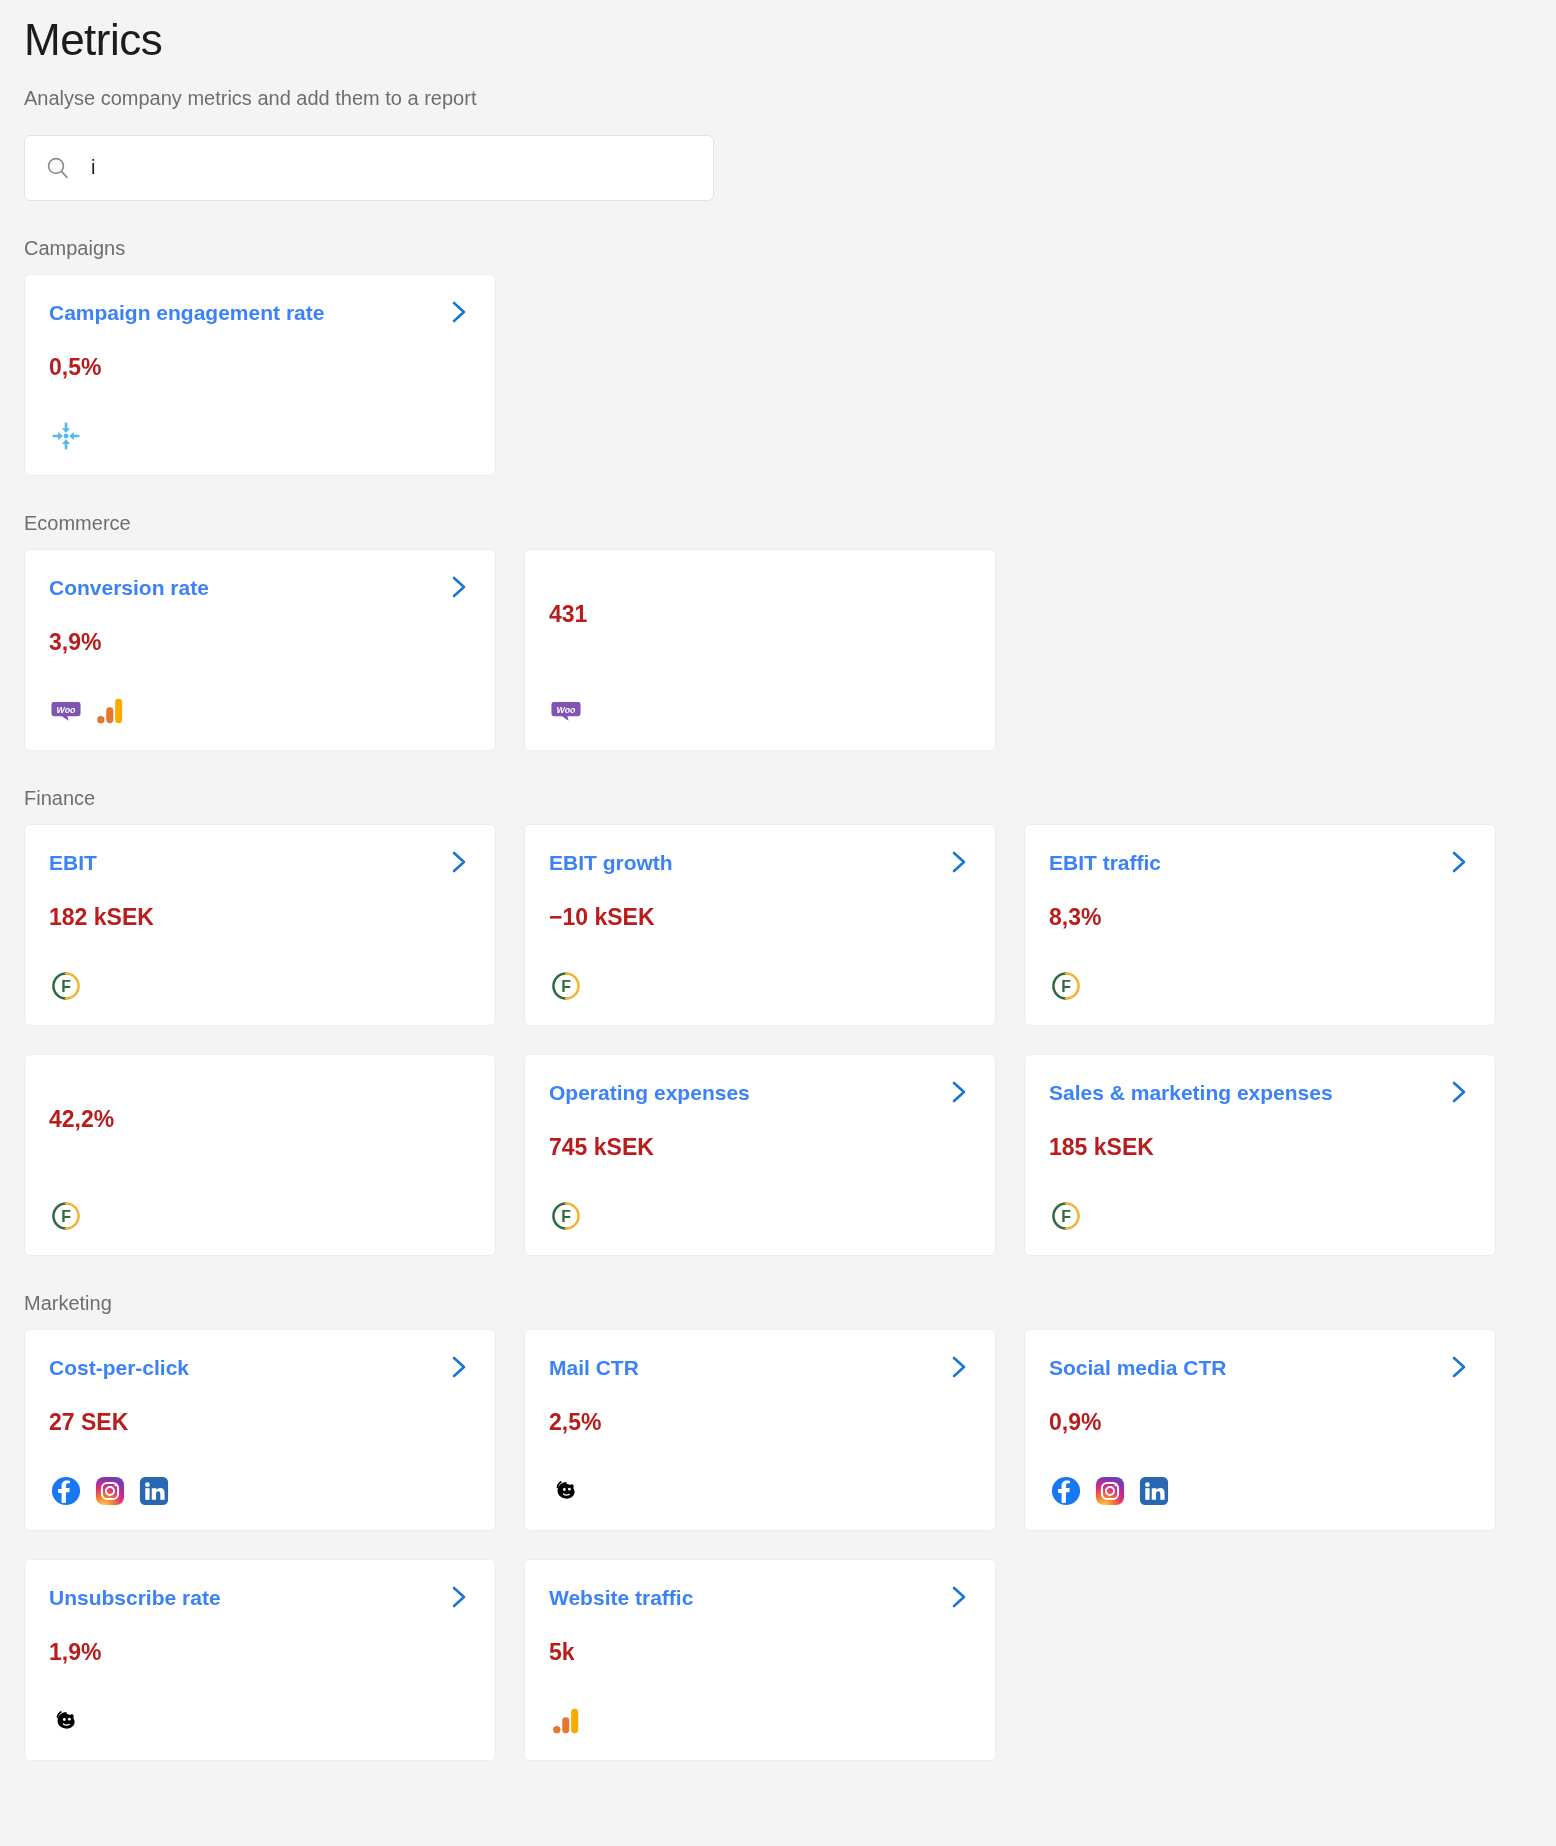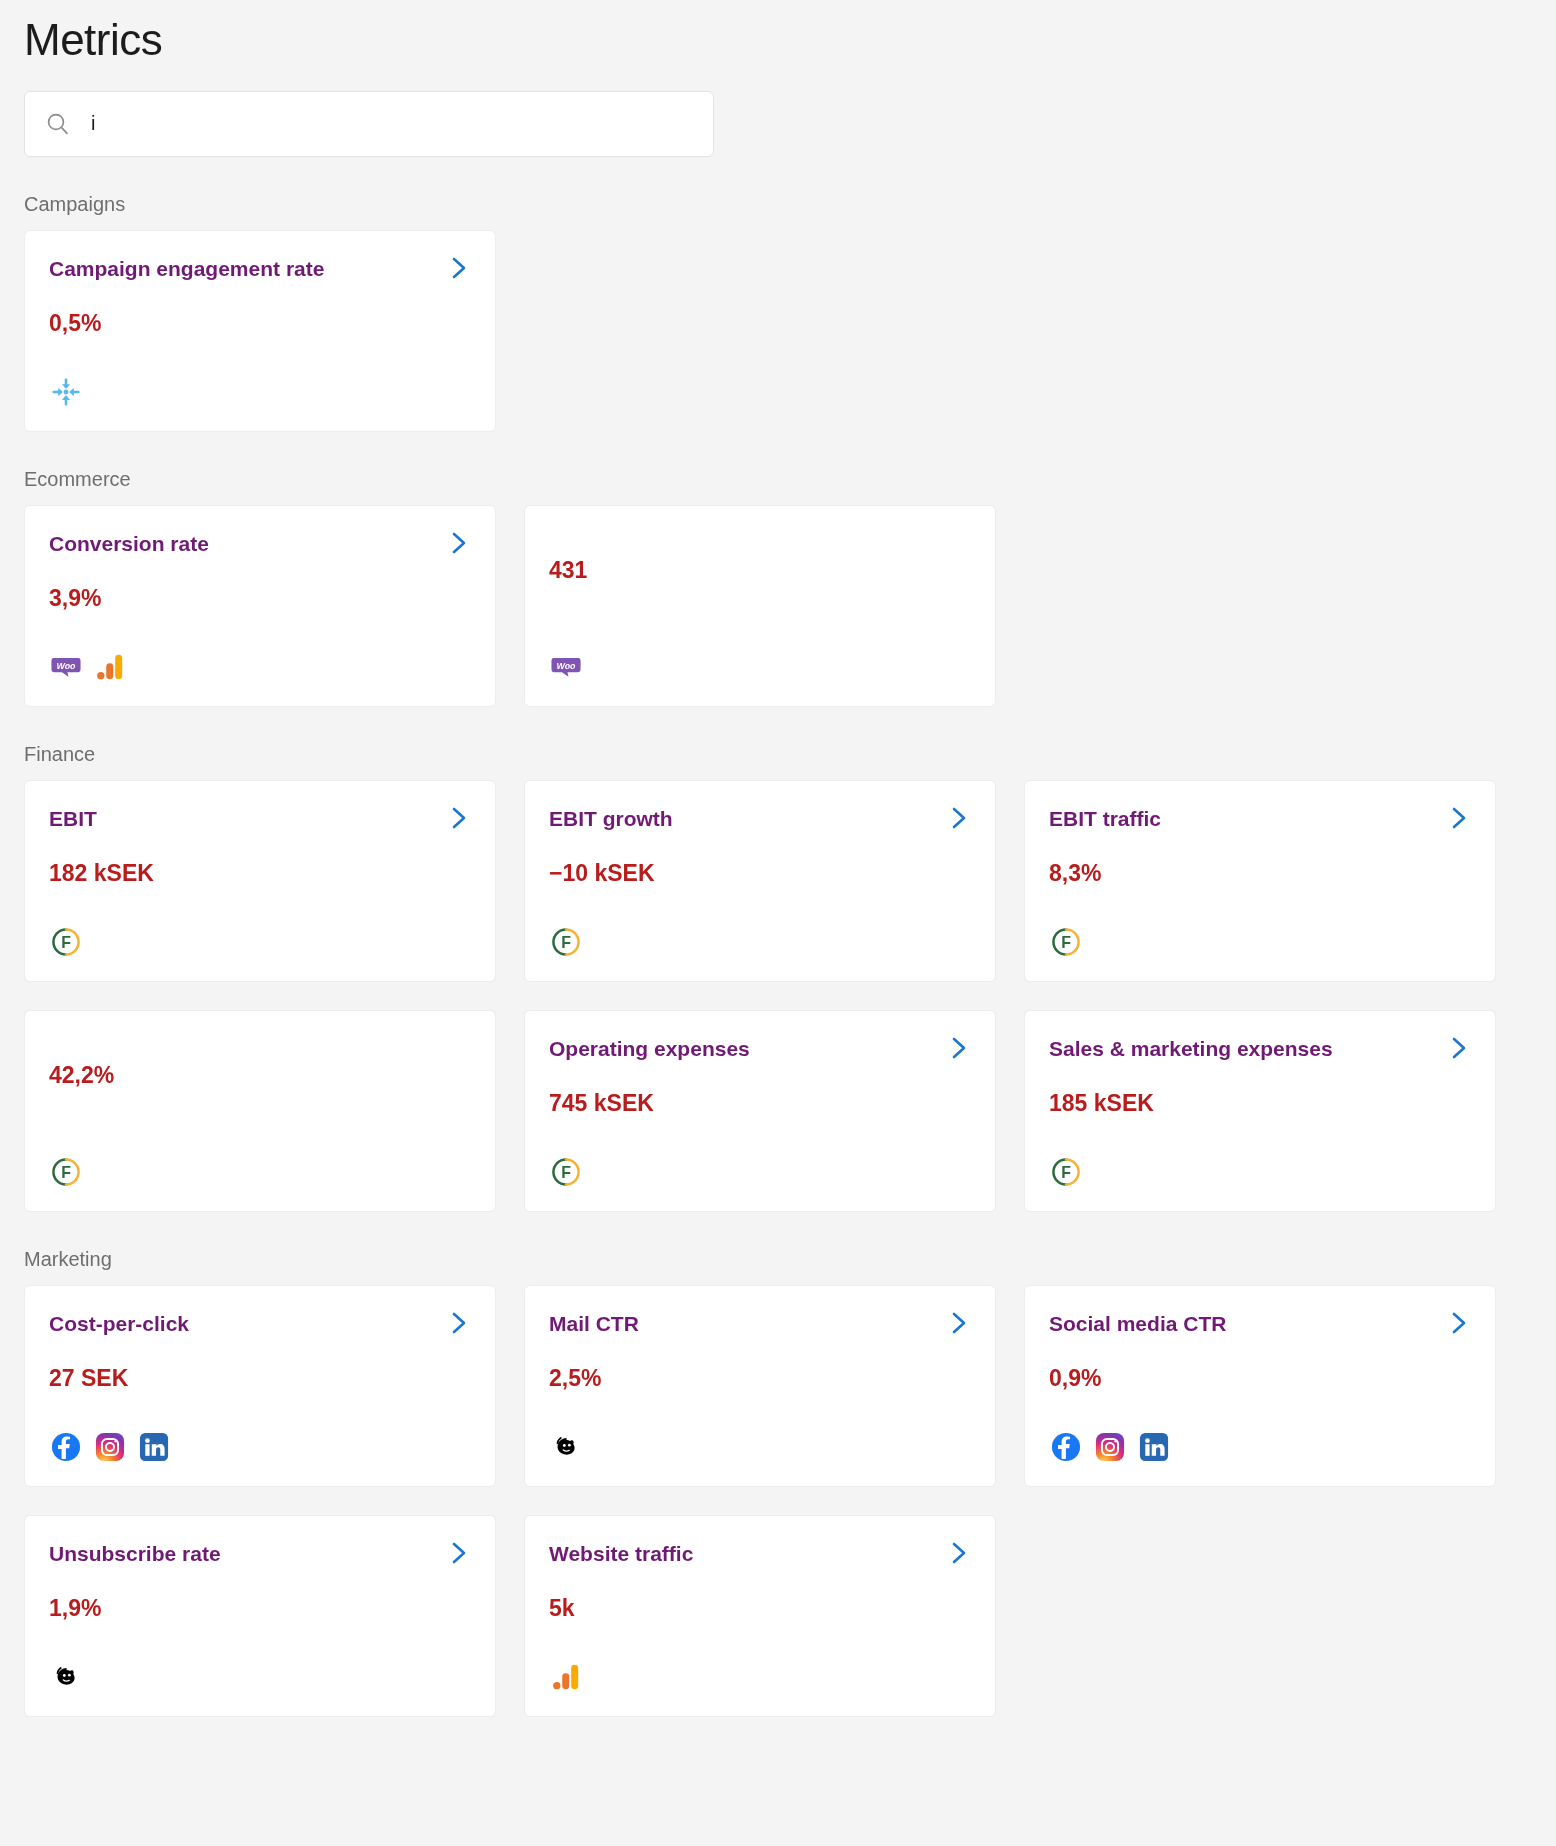--- a/index.html
+++ b/index.html
@@ -88,21 +88,21 @@
     cursor: pointer;
   }
   .card-top {
     display: flex;
     align-items: flex-start;
     justify-content: space-between;
   }
   .card-label {
     font-size: 21px;
     font-weight: bold;
-    color: #701a75;
+    color: #3b82f6;
     line-height: 1.15;
     padding-right: 12px;
   }
   .chevron { flex: 0 0 auto; margin-top: -2px; }
   .card-value {
     font-size: 23px;
     font-weight: bold;
     color: #b91c1c;
     margin-top: 26px;
     line-height: 1.1;
@@ -117,20 +117,21 @@
   .src { width: 34px; height: 34px; display: flex; align-items: center; justify-content: center; }
   .src svg { display: block; }
 </style>
 </head>
 <body>
 
 <div class="page">
   <div class="inner">
 
     <h1 class="page-title">Metrics</h1>
+    <p class="page-subtitle">Analyse company metrics and add them to a report</p>
 
     <div class="search-wrap">
       <span class="search-icon">
         <svg width="26" height="26" viewBox="0 0 26 26">
           <circle cx="11" cy="11" r="7.4" fill="none" stroke="#8c8c8c" stroke-width="1.7"></circle>
           <line x1="16.4" y1="16.4" x2="22" y2="22.4" stroke="#8c8c8c" stroke-width="1.7" stroke-linecap="round"></line>
         </svg>
       </span>
       <input class="search-input" type="text" value="i" placeholder="" style="">
     </div>

